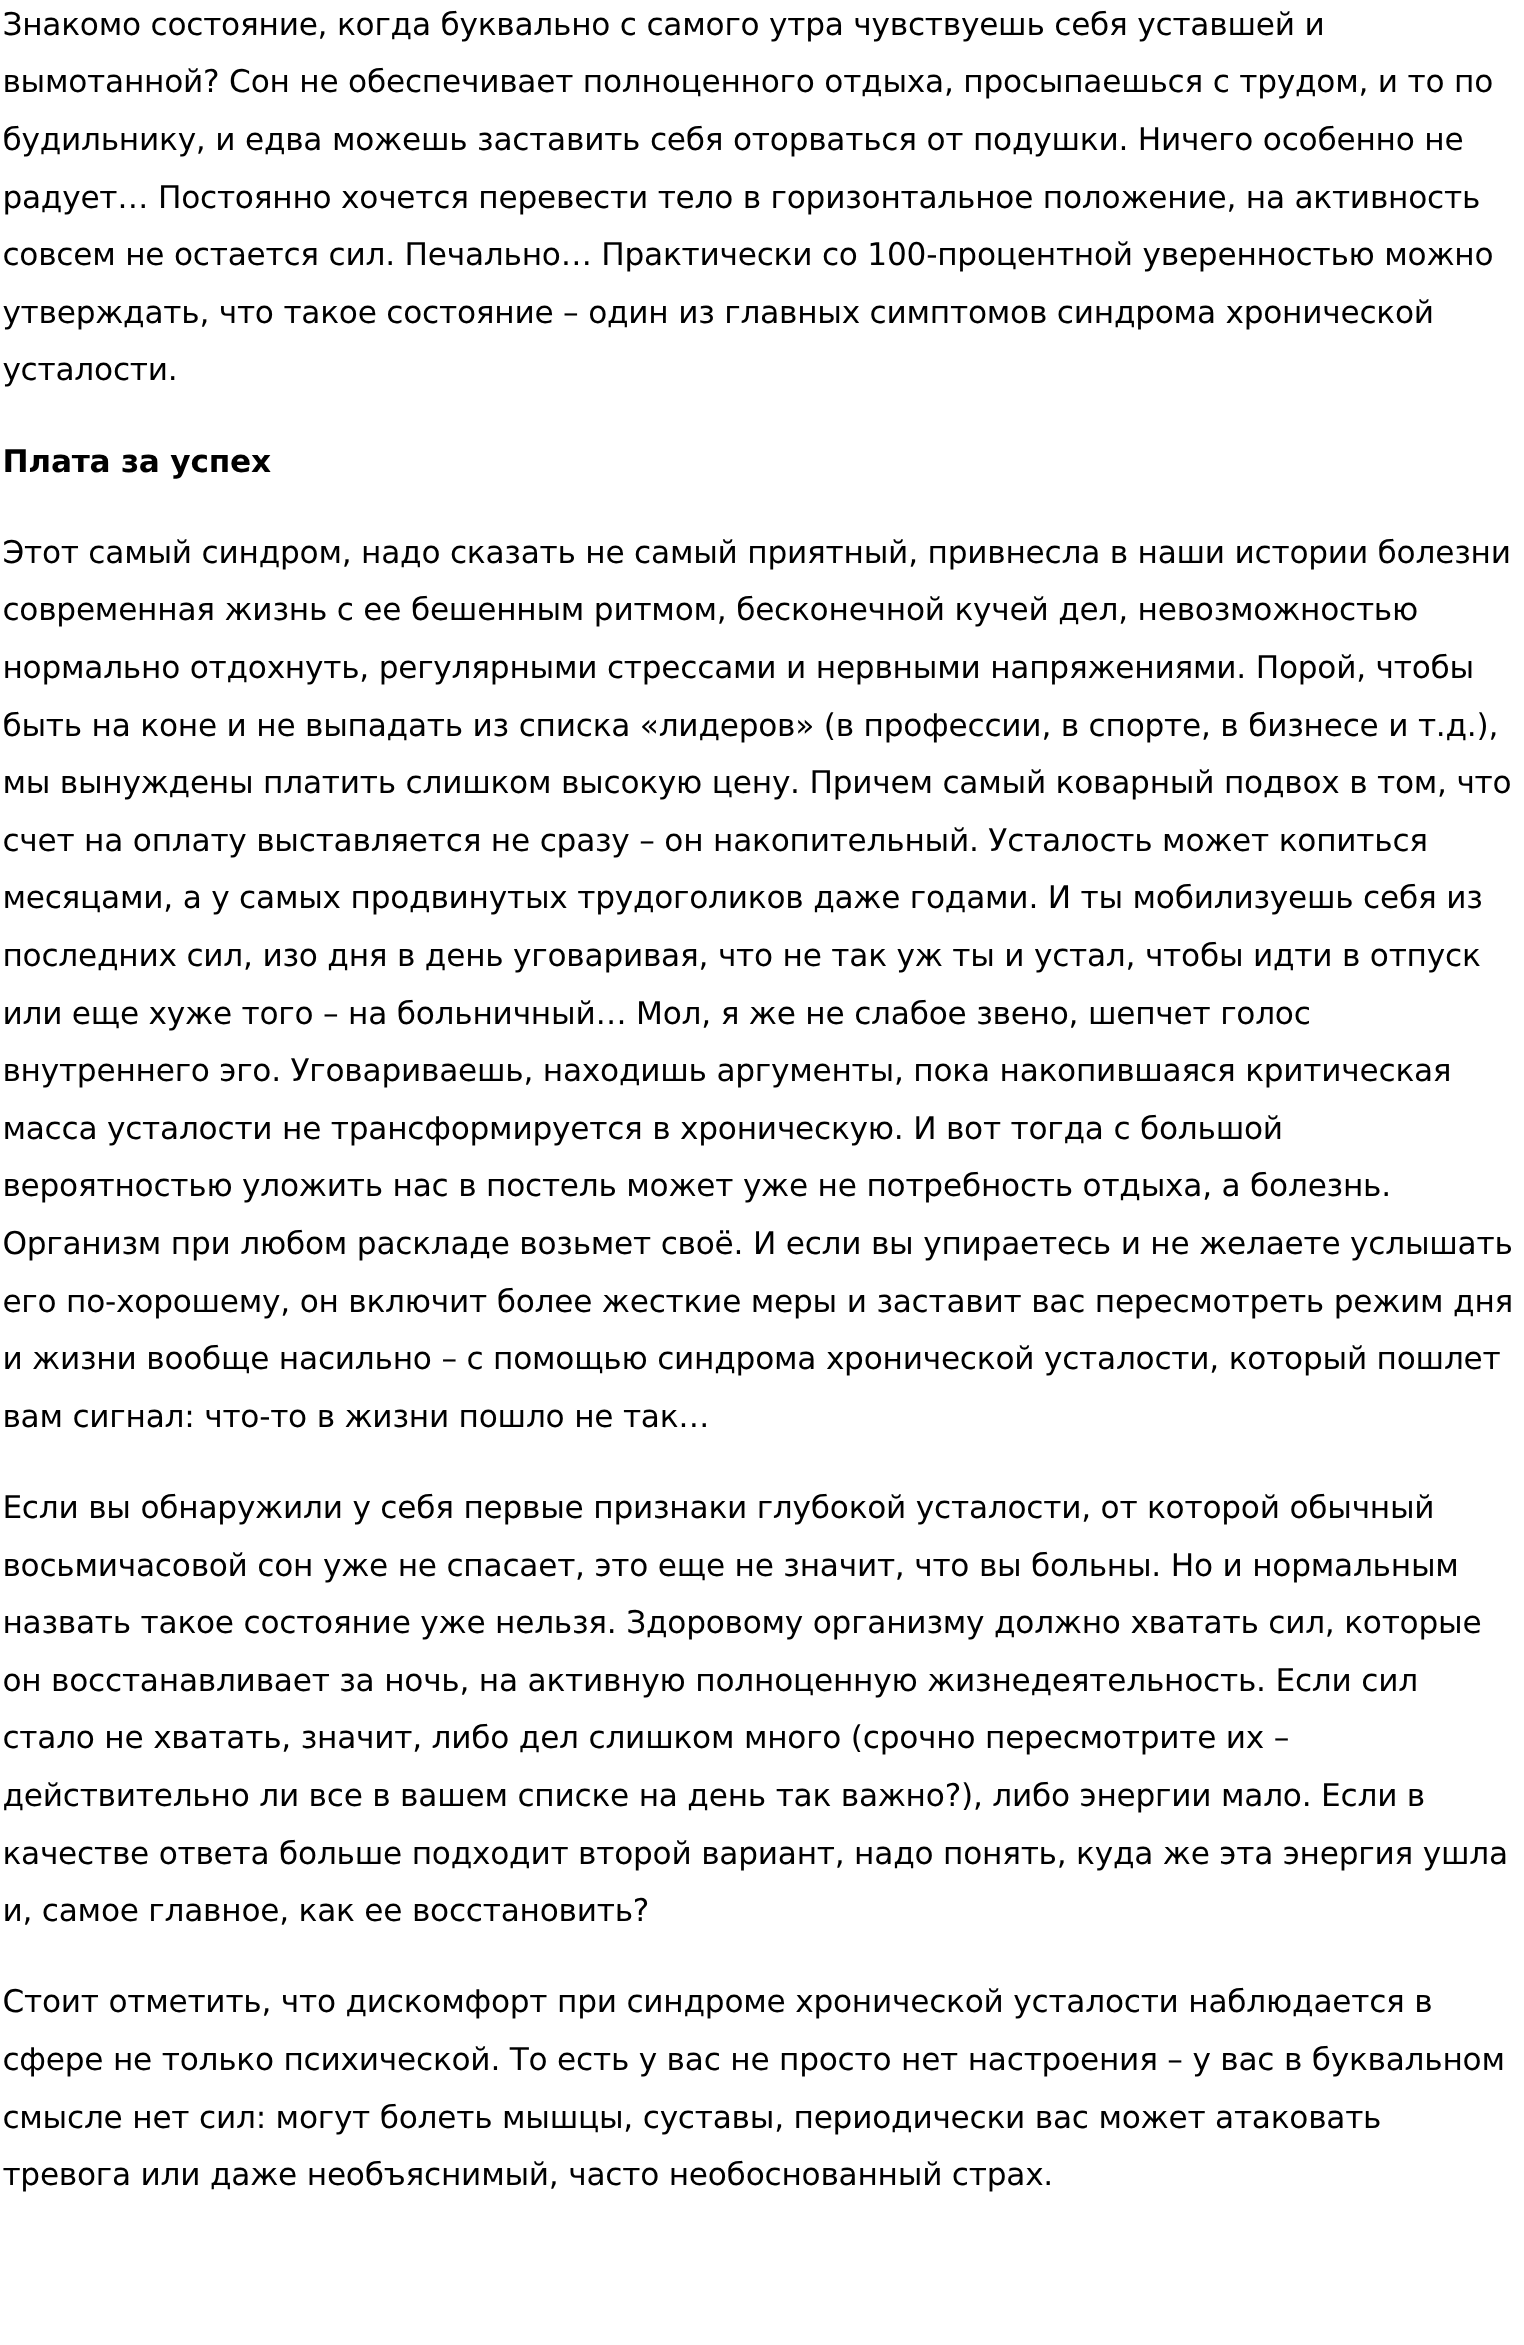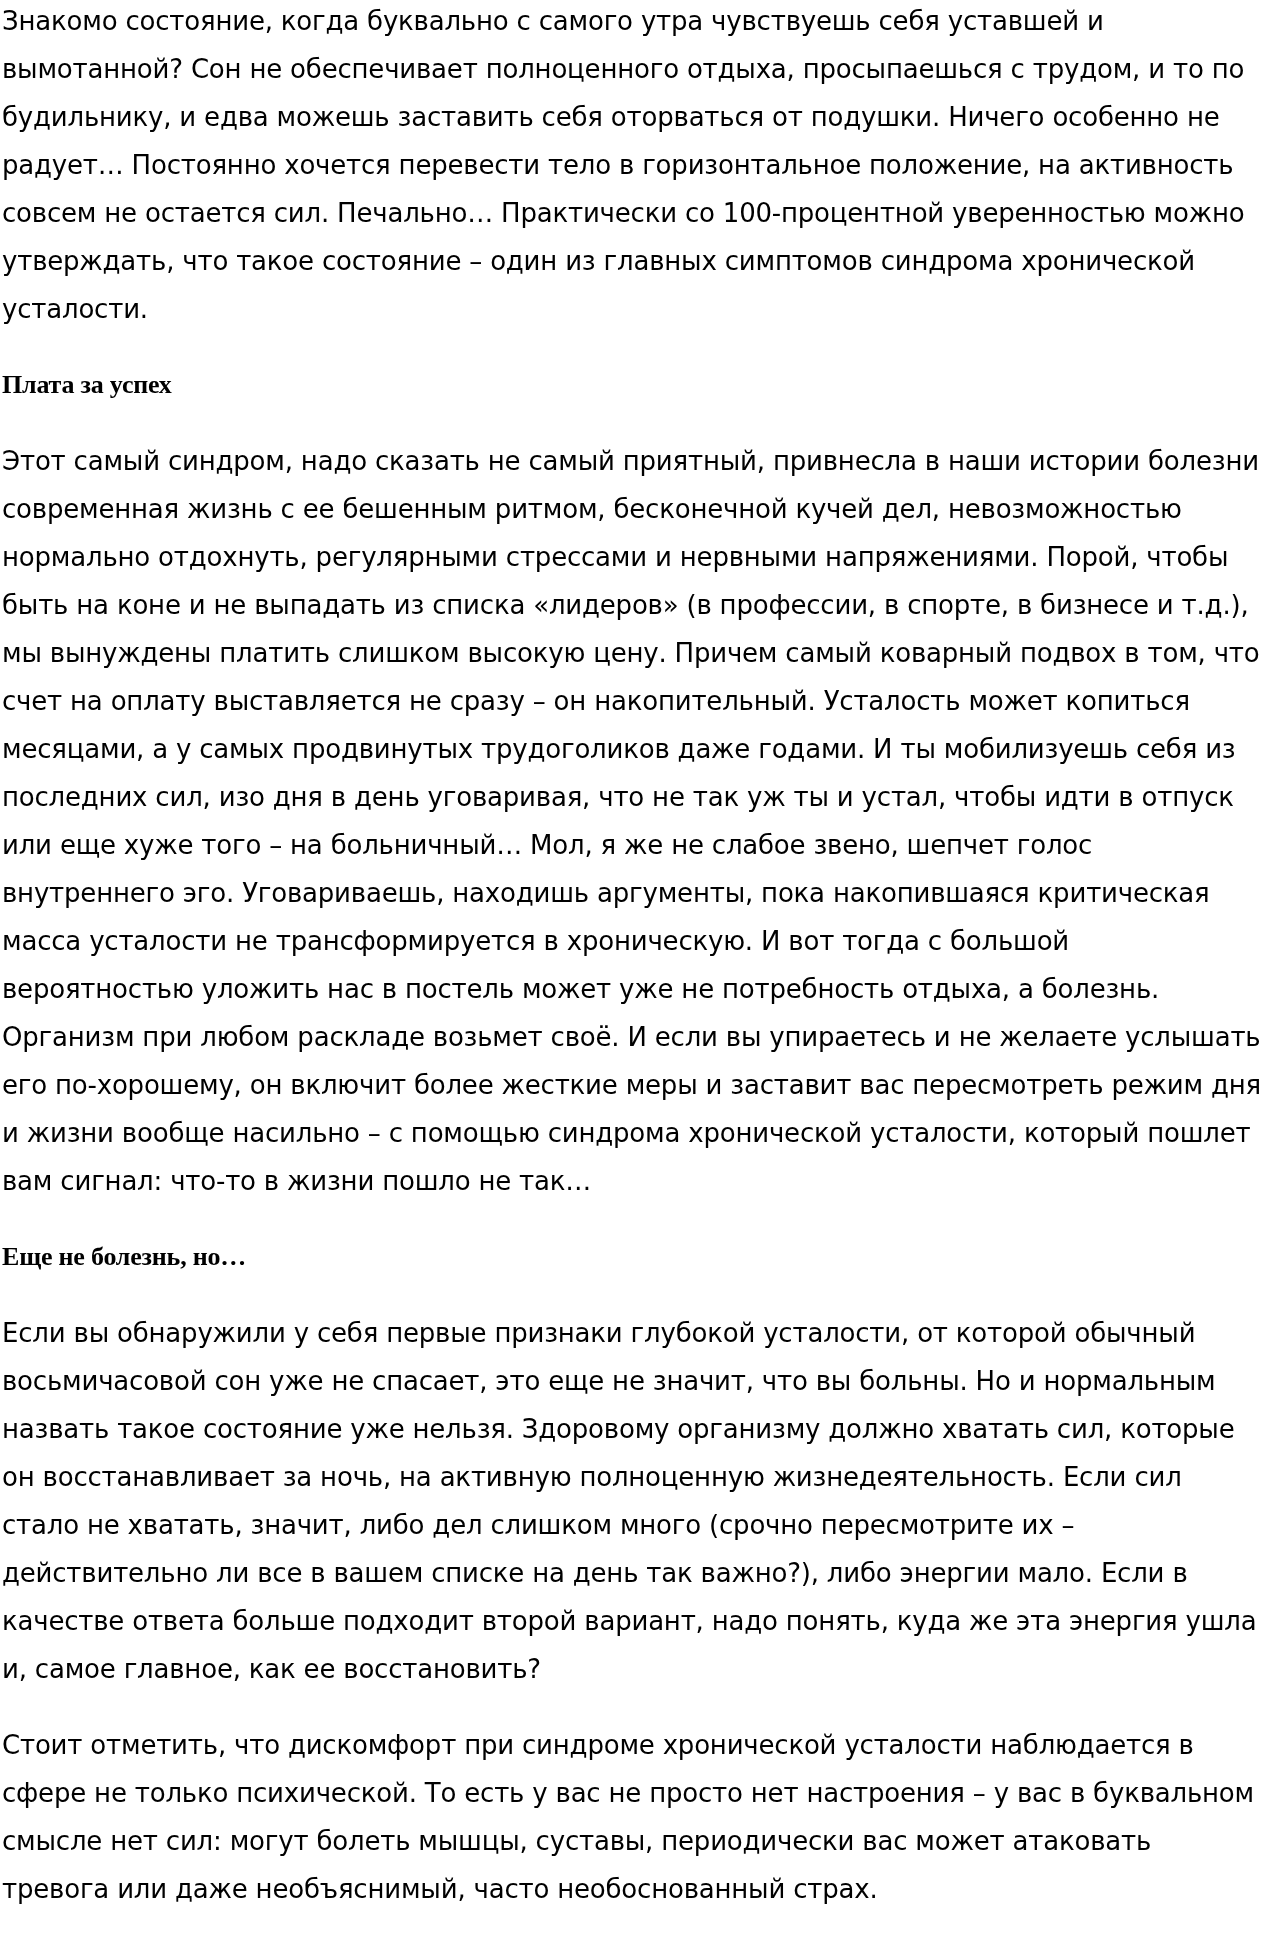--- a/index.html
+++ b/index.html
@@ -21,34 +21,32 @@
     padding: 0 6px 0 2px;
   }
   .article p {
     margin: 28px 0;
   }
   .article h2 {
     margin: 28px 0;
     font-size: 26px;
     font-weight: 700;
     line-height: 48px;
-    font-family: Liberation Serif, serif;
   }
   .article > :first-child {
     margin-top: -3px;
   }
 </style>
 </head>
 <body>
 
 <main class="article">
   <p>Знакомо состояние, когда буквально с самого утра чувствуешь себя уставшей и вымотанной? Сон не обеспечивает полноценного отдыха, просыпаешься с трудом, и то по будильнику, и едва можешь заставить себя оторваться от подушки. Ничего особенно не радует… Постоянно хочется перевести тело в горизонтальное положение, на активность совсем не остается сил. Печально… Практически со 100-процентной уверенностью можно утверждать, что такое состояние – один из главных симптомов синдрома хронической усталости.</p>
 
   <h2>Плата за успех</h2>
 
   <p>Этот самый синдром, надо сказать не самый приятный, привнесла в наши истории болезни современная жизнь с ее бешенным ритмом, бесконечной кучей дел, невозможностью нормально отдохнуть, регулярными стрессами и нервными напряжениями. Порой, чтобы быть на коне и не выпадать из списка «лидеров» (в профессии, в спорте, в бизнесе и т.д.), мы вынуждены платить слишком высокую цену. Причем самый коварный подвох в том, что счет на оплату выставляется не сразу – он накопительный. Усталость может копиться месяцами, а у самых продвинутых трудоголиков даже годами. И ты мобилизуешь себя из последних сил, изо дня в день уговаривая, что не так уж ты и устал, чтобы идти в отпуск или еще хуже того – на больничный… Мол, я же не слабое звено, шепчет голос внутреннего эго. Уговариваешь, находишь аргументы, пока накопившаяся критическая масса усталости не трансформируется в хроническую. И вот тогда с большой вероятностью уложить нас в постель может уже не потребность отдыха, а болезнь. Организм при любом раскладе возьмет своё. И если вы упираетесь и не желаете услышать его по-хорошему, он включит более жесткие меры и заставит вас пересмотреть режим дня и жизни вообще насильно – с помощью синдрома хронической усталости, который пошлет вам сигнал: что-то в жизни пошло не так…</p>
 
-  <h2>Еще не болезнь, но…</h2>
 
   <p>Если вы обнаружили у себя первые признаки глубокой усталости, от которой обычный восьмичасовой сон уже не спасает, это еще не значит, что вы больны. Но и нормальным назвать такое состояние уже нельзя. Здоровому организму должно хватать сил, которые он восстанавливает за ночь, на активную полноценную жизнедеятельность. Если сил стало не хватать, значит, либо дел слишком много (срочно пересмотрите их – действительно ли все в вашем списке на день так важно?), либо энергии мало. Если в качестве ответа больше подходит второй вариант, надо понять, куда же эта энергия ушла и, самое главное, как ее восстановить?</p>
 
   <p>Стоит отметить, что дискомфорт при синдроме хронической усталости наблюдается в сфере не только психической. То есть у вас не просто нет настроения – у вас в буквальном смысле нет сил: могут болеть мышцы, суставы, периодически вас может атаковать тревога или даже необъяснимый, часто необоснованный страх.</p>
 </main>
 
 </body></html>

